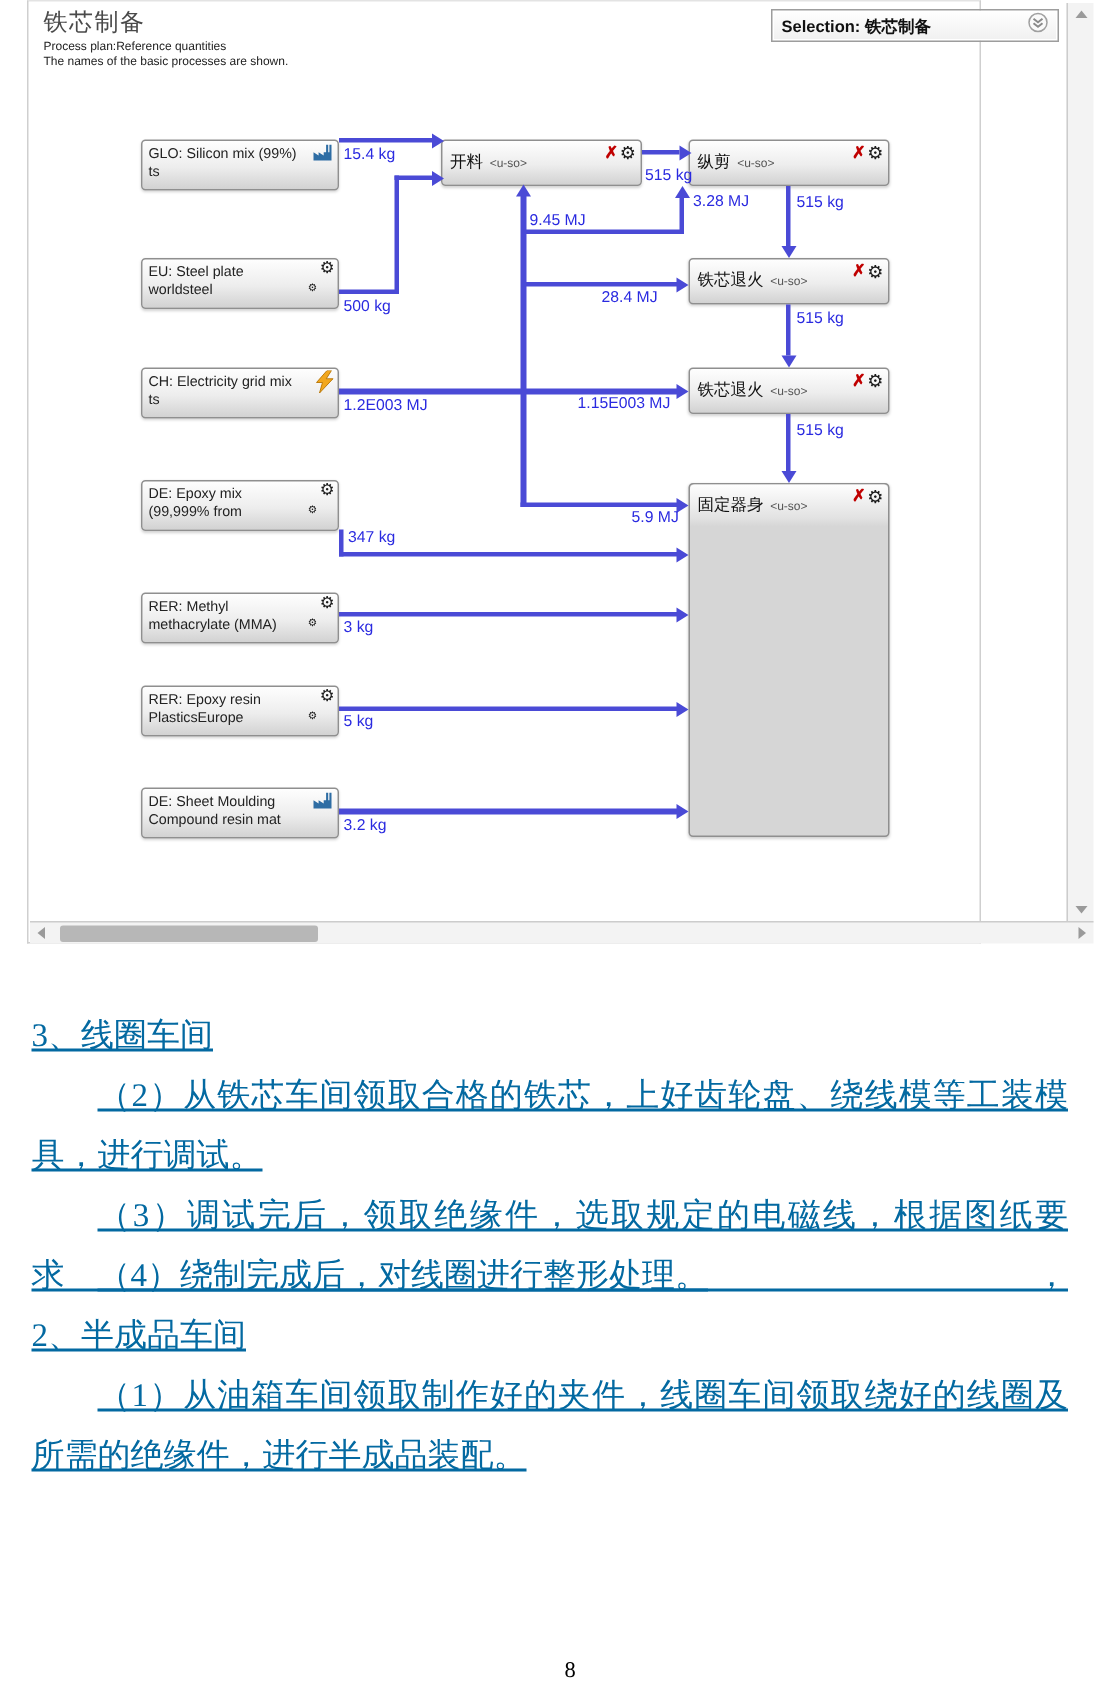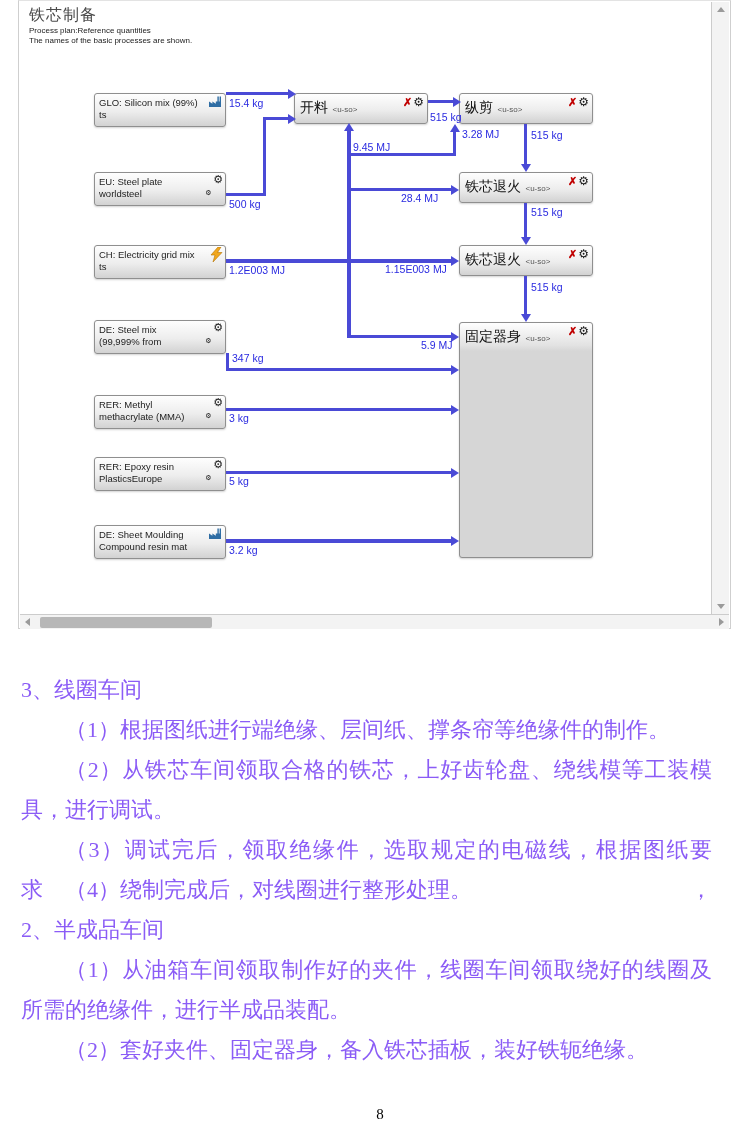--- a/index.html
+++ b/index.html
@@ -1,40 +1,40 @@
 <!DOCTYPE html>
 <html><head>
 <meta charset="utf-8">
 <style>
   * { margin:0; padding:0; box-sizing:border-box; }
   html,body { background:#fff; }
   .page { position:relative; width:731px; height:1133px; background:#ffffff; overflow:hidden;
           font-family:"Liberation Sans", sans-serif; }
 
   
-  .panel { position:absolute; left:18px; top:0; width:713px; height:629px;
+  .panel { position:absolute; left:18px; top:0; width:636px; height:629px;
            background:#ffffff; border:1px solid #cfcfcf; border-top-color:#e3e3e3; }
   .dg-title { position:absolute; left:10px; top:4px; font-size:16px; color:#4a4a4a; letter-spacing:1px; }
   .dg-sub1 { position:absolute; left:10px; top:25px; font-size:8px; color:#222; }
   .dg-sub2 { position:absolute; left:10px; top:35px; font-size:8px; color:#222; }
 
   .sel-box { position:absolute; left:495px; top:5px; width:192px; height:22px;
              background:linear-gradient(180deg,#ffffff,#f0f0f0); border:1px solid #9d9d9d;
              box-shadow:inset 0 0 0 1px #ffffff; display:flex; align-items:center; padding:0 6px; cursor:pointer; }
   .sel-box .sel-text { font-size:11px; font-weight:bold; color:#111; flex:1; white-space:nowrap; overflow:hidden; }
   .sel-box svg { flex:0 0 auto; }
 
   
   .box { position:absolute; border:1px solid #8f8f8f; border-radius:3px;
          background:linear-gradient(180deg,#fefefe 0%,#ededed 55%,#d2d2d2 100%);
          box-shadow:0 1px 2px rgba(0,0,0,0.18); cursor:pointer; }
   .src { width:132px; height:34px; font-size:9.5px; line-height:11.5px; color:#222; padding:3px 4px; }
   .src .ic { position:absolute; top:1px; right:2px; }
   .proc { width:134px; height:31px; padding:4px 5px; }
-  .proc .pname { font-size:14px; color:#111; }
+  .proc .pname { font-size:11px; color:#111; }
   .proc .psuf { font-size:8px; color:#555; }
   .proc .pic { position:absolute; top:3px; right:3px; display:flex; align-items:flex-start; }
   .xmark { color:#c00000; font-weight:bold; font-size:11px; line-height:11px; }
   .gear-big { color:#1a1a1a; font-size:12px; line-height:11px; margin-left:1px; }
   .gear-sm { color:#1a1a1a; font-size:7px; line-height:7px; margin-left:-3px; margin-top:7px; }
   .src .gear-big { font-size:11px; }
   .proc-tall { width:134px; height:236px; background:#d6d6d6; }
   .proc-tall .head { position:absolute; left:0; top:0; right:0; height:28px;
                      background:linear-gradient(180deg,#fefefe,#e2e2e2 80%,#d6d6d6); border-radius:3px 3px 0 0; }
 
@@ -55,38 +55,48 @@
   .sb-ar { position:absolute; width:0; height:0; }
   .tri-l { border-top:4px solid transparent; border-bottom:4px solid transparent; border-right:5px solid #9a9a9a; }
   .tri-r { border-top:4px solid transparent; border-bottom:4px solid transparent; border-left:5px solid #9a9a9a; }
   .tri-u { border-left:4px solid transparent; border-right:4px solid transparent; border-bottom:5px solid #9a9a9a; }
   .tri-d { border-left:4px solid transparent; border-right:4px solid transparent; border-top:5px solid #9a9a9a; }
 
   
   .caption { position:absolute; left:0; top:632px; width:731px; text-align:center;
              font-family:"Liberation Serif","DejaVu Serif",serif; font-size:15px; color:#000; }
   .bodytext { position:absolute; left:21px; top:670px; width:691px;
-              font-family:"Liberation Serif","DejaVu Serif",serif; font-size:22px; color:#8b5cf6; }
+              font-family:"Liberation Serif","DejaVu Serif",serif; font-size:22px; color:#0369a1;text-decoration:underline; }
   .bline { height:40px; line-height:40px; white-space:nowrap; }
   .ind { text-indent:2em; }
   .jl { white-space:normal; text-align:justify; text-align-last:justify; }
   .pageno { position:absolute; left:0; top:1106px; width:760px; text-align:center;
             font-family:"Liberation Serif","DejaVu Serif",serif; font-size:15px; color:#000; }
 </style>
 </head>
 <body>
 
 <div class="page">
 
   <div class="panel">
 
     <div class="dg-title">铁芯制备</div>
     <div class="dg-sub1">Process plan:Reference quantities</div>
     <div class="dg-sub2">The names of the basic processes are shown.</div>
 
+    <div class="sel-box">
+      <span class="sel-text">Selection: 铁芯制备</span>
+      <span>
+        <svg width="14" height="14" viewBox="0 0 14 14">
+          <circle cx="7" cy="7" r="6" fill="#fafafa" stroke="#a0a0a0"></circle>
+          <path d="M4 4.5 l3 2.4 3-2.4" fill="none" stroke="#8a8a8a" stroke-width="1.3"></path>
+          <path d="M4 7.5 l3 2.4 3-2.4" fill="none" stroke="#8a8a8a" stroke-width="1.3"></path>
+        </svg>
+      </span>
+    </div>
 
     <div class="box src" style="left:75px;top:92px">
       <div>GLO: Silicon mix (99%)</div>
       <div>ts</div>
       <span class="ic">
         <svg width="15" height="13" viewBox="0 0 15 13">
             <path d="M1 12 V6.5 l3.4 2.2 V6.5 l3.4 2.2 V6.5 h1.6 V1.5 h1.4 V6.5 h.8 V1.5 h1.4 V12 z" fill="#2e6da4"></path>
           </svg>
       </span>
     </div>
@@ -101,21 +111,21 @@
       <div>CH: Electricity grid mix</div>
       <div>ts</div>
       <span class="ic">
         <svg width="13" height="15" viewBox="0 0 13 15">
             <path d="M8 0 L1 8 h4 L3 15 L12 5.5 H7.5 L11 0 z" fill="#f2a71d" stroke="#b57300" stroke-width="0.6"></path>
           </svg>
       </span>
     </div>
 
     <div class="box src" style="left:75px;top:319px">
-      <div>DE: Steel mix</div>
+      <div>DE: Epoxy mix</div>
       <div>(99,999% from</div>
       <span class="ic"><span class="gear-big">⚙</span><span class="gear-sm" style="position:absolute;left:-4px;top:8px">⚙</span></span>
     </div>
 
     <div class="box src" style="left:75px;top:394px">
       <div>RER: Methyl</div>
       <div>methacrylate (MMA)</div>
       <span class="ic"><span class="gear-big">⚙</span><span class="gear-sm" style="position:absolute;left:-4px;top:8px">⚙</span></span>
     </div>
 
@@ -254,26 +264,24 @@
     <div class="hsb">
       <div class="sb-ar tri-l" style="left:5px;top:3px"></div>
       <div class="sb-ar tri-r" style="right:5px;top:3px"></div>
       <div class="hthumb"></div>
     </div>
   </div>
 
 
   <div class="bodytext">
     <div class="bline">3、线圈车间</div>
-    <div class="bline ind">（1）根据图纸进行端绝缘、层间纸、撑条帘等绝缘件的制作。</div>
     <div class="bline ind jl">（2）从铁芯车间领取合格的铁芯，上好齿轮盘、绕线模等工装模</div>
     <div class="bline">具，进行调试。</div>
     <div class="bline ind jl">（3）调试完后，领取绝缘件，选取规定的电磁线，根据图纸要求，</div>
     <div class="bline ind">（4）绕制完成后，对线圈进行整形处理。</div>
     <div class="bline">2、半成品车间</div>
     <div class="bline ind jl">（1）从油箱车间领取制作好的夹件，线圈车间领取绕好的线圈及</div>
     <div class="bline">所需的绝缘件，进行半成品装配。</div>
-    <div class="bline ind">（2）套好夹件、固定器身，备入铁芯插板，装好铁轭绝缘。</div>
   </div>
 
   <div class="pageno">8</div>
 
 </div>
 
 </body></html>

